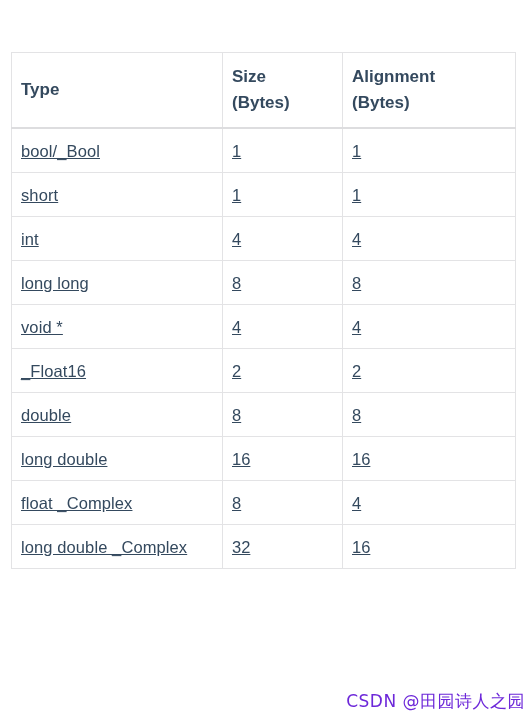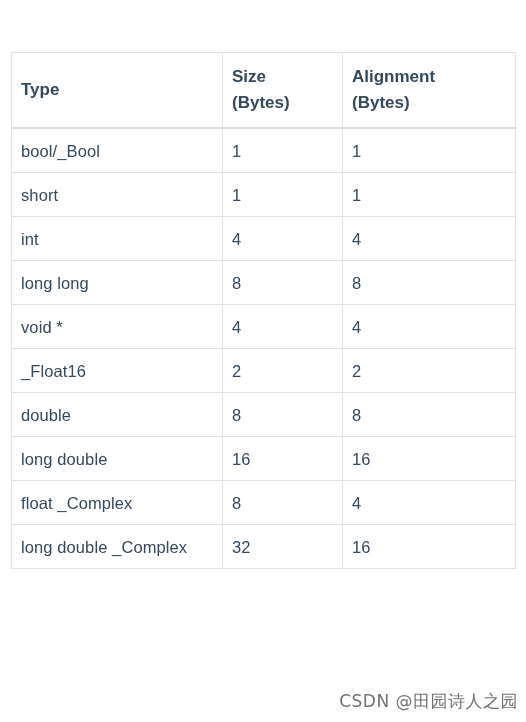--- a/index.html
+++ b/index.html
@@ -63,33 +63,34 @@
     border-bottom: 2px solid #dddddf;
     white-space: pre-line;
   }
 
   table.types-table tbody td {
     font-weight: normal;
     font-size: 16.5px;
     line-height: 20px;
     color: #34495e;
     height: 43px;
+    text-decoration: underline;
   }
 
   td.cell-type {
     letter-spacing: 0.1px;
   }
 
   .watermark {
     position: absolute;
-    right: 8px;
+    right: 1px;
     top: 690px;
     font-size: 17px;
     line-height: 22px;
-    color: #737373;
+    color: #6d28d9;
     white-space: nowrap;
     letter-spacing: 0.5px;
     font-family: "DejaVu Sans", sans-serif;
     pointer-events: none;
     user-select: none;
   }
 </style>
 </head>
 <body>
 

